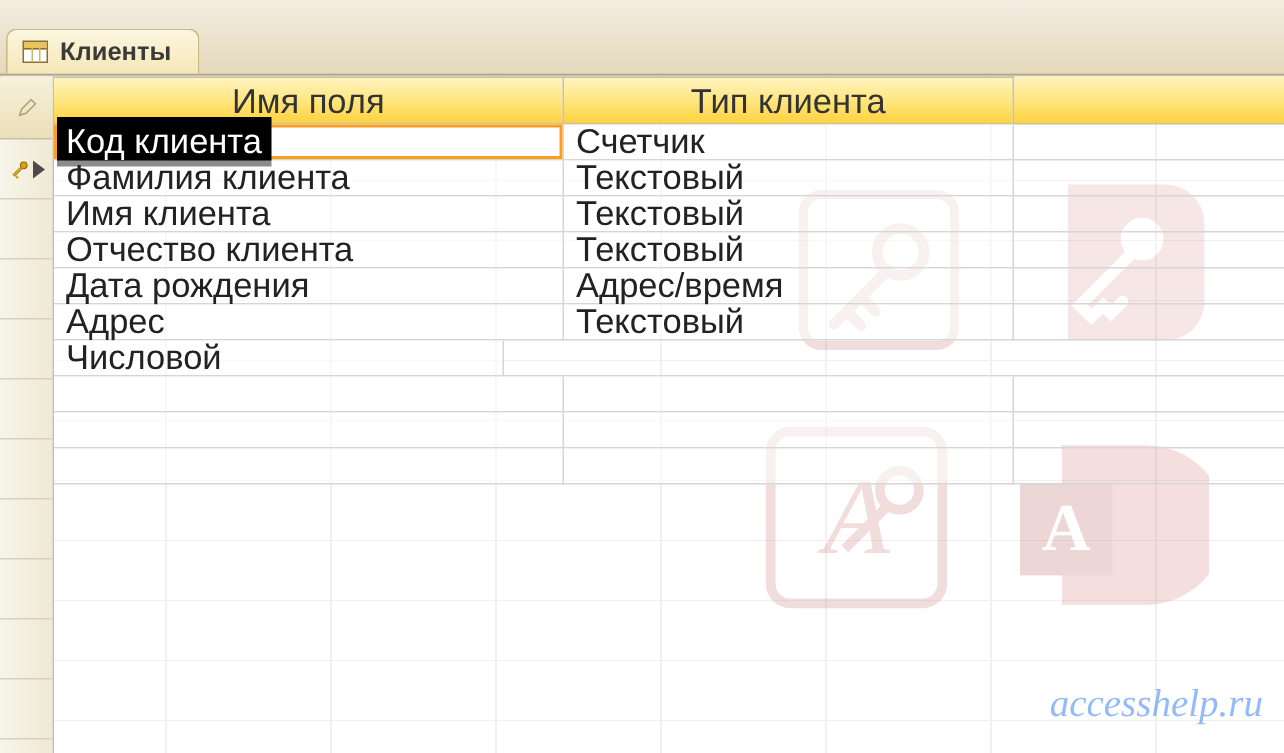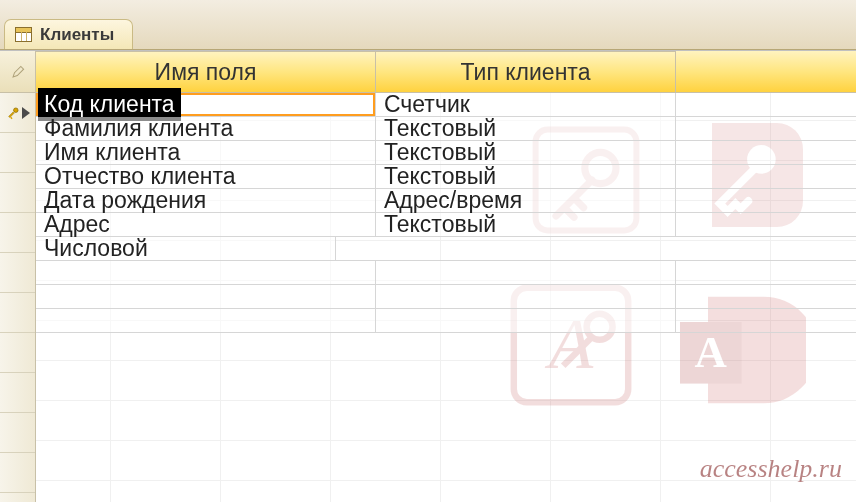--- a/index.html
+++ b/index.html
@@ -17,21 +17,21 @@
     background-image:
       linear-gradient(to right, #e7e7e7 1px, transparent 1px),
       linear-gradient(to bottom, #e7e7e7 1px, transparent 1px);
     background-size: 110px 40px;
     opacity: 0.6;
     z-index: 0;
   }
   .watermark-text {
     position: absolute;
     right: 14px; bottom: 18px;
-    color: #7f1d1d;
+    color: #3b82f6;
     font-family: Georgia, "Times New Roman", serif;
     font-style: italic;
     font-size: 26px;
     opacity: 0.55;
     z-index: 0;
     user-select: none;
   }
   .wm-icon {
     position: absolute;
     opacity: 0.22;
@@ -108,21 +108,21 @@
     display:flex; align-items:center; justify-content:center;
     gap:2px;
   }
   .cols {
     flex: 1 1 auto;
     display: flex;
     flex-direction: column;
   }
   .header-row {
     display: flex;
-    height: 42px;
+    height: 32px;
   }
   .header-cell {
     border: 1px solid #c8c0a7;
     border-left: none;
     background: linear-gradient(to bottom,#fff3bf 0%, #ffe680 50%, #ffd23f 100%);
     display:flex; align-items:center; justify-content:center;
     font-size: 23px;
     color: #333;
   }
   .col-field { flex: 0 0 340px; }

